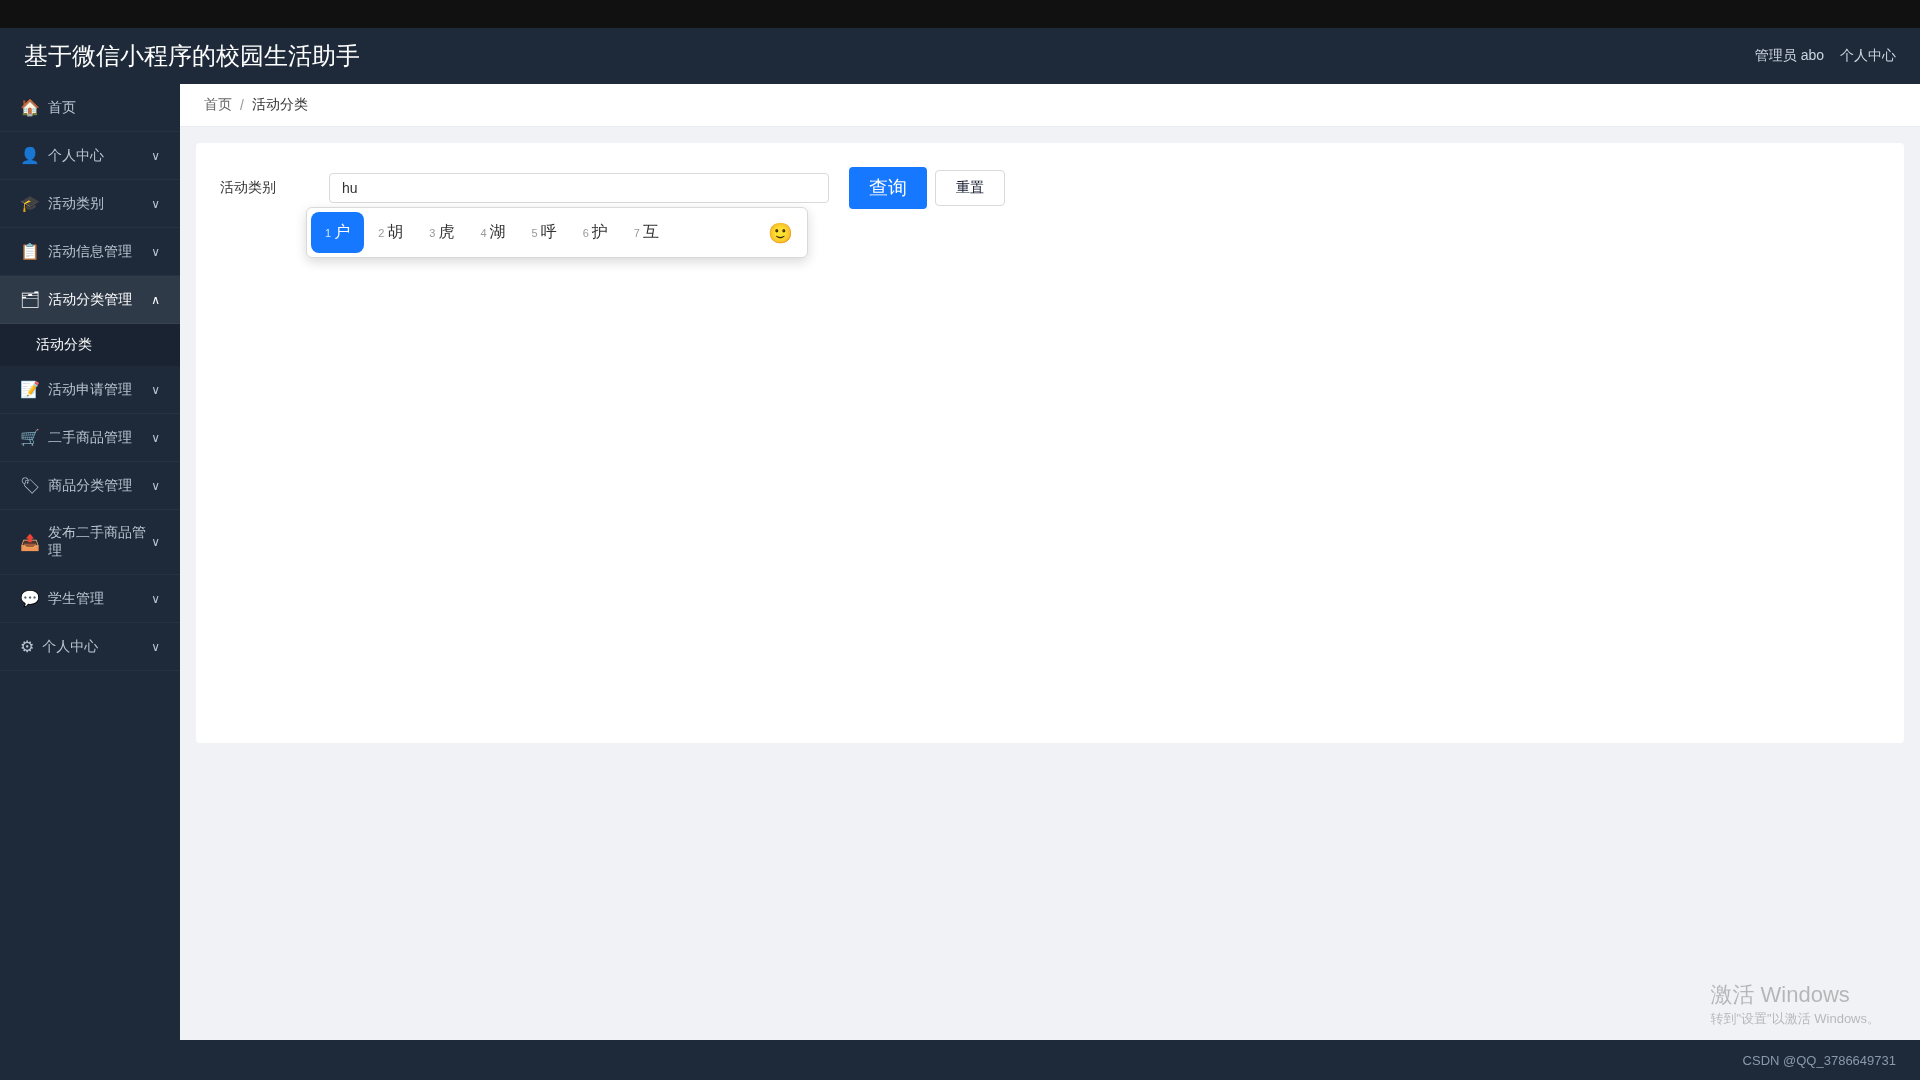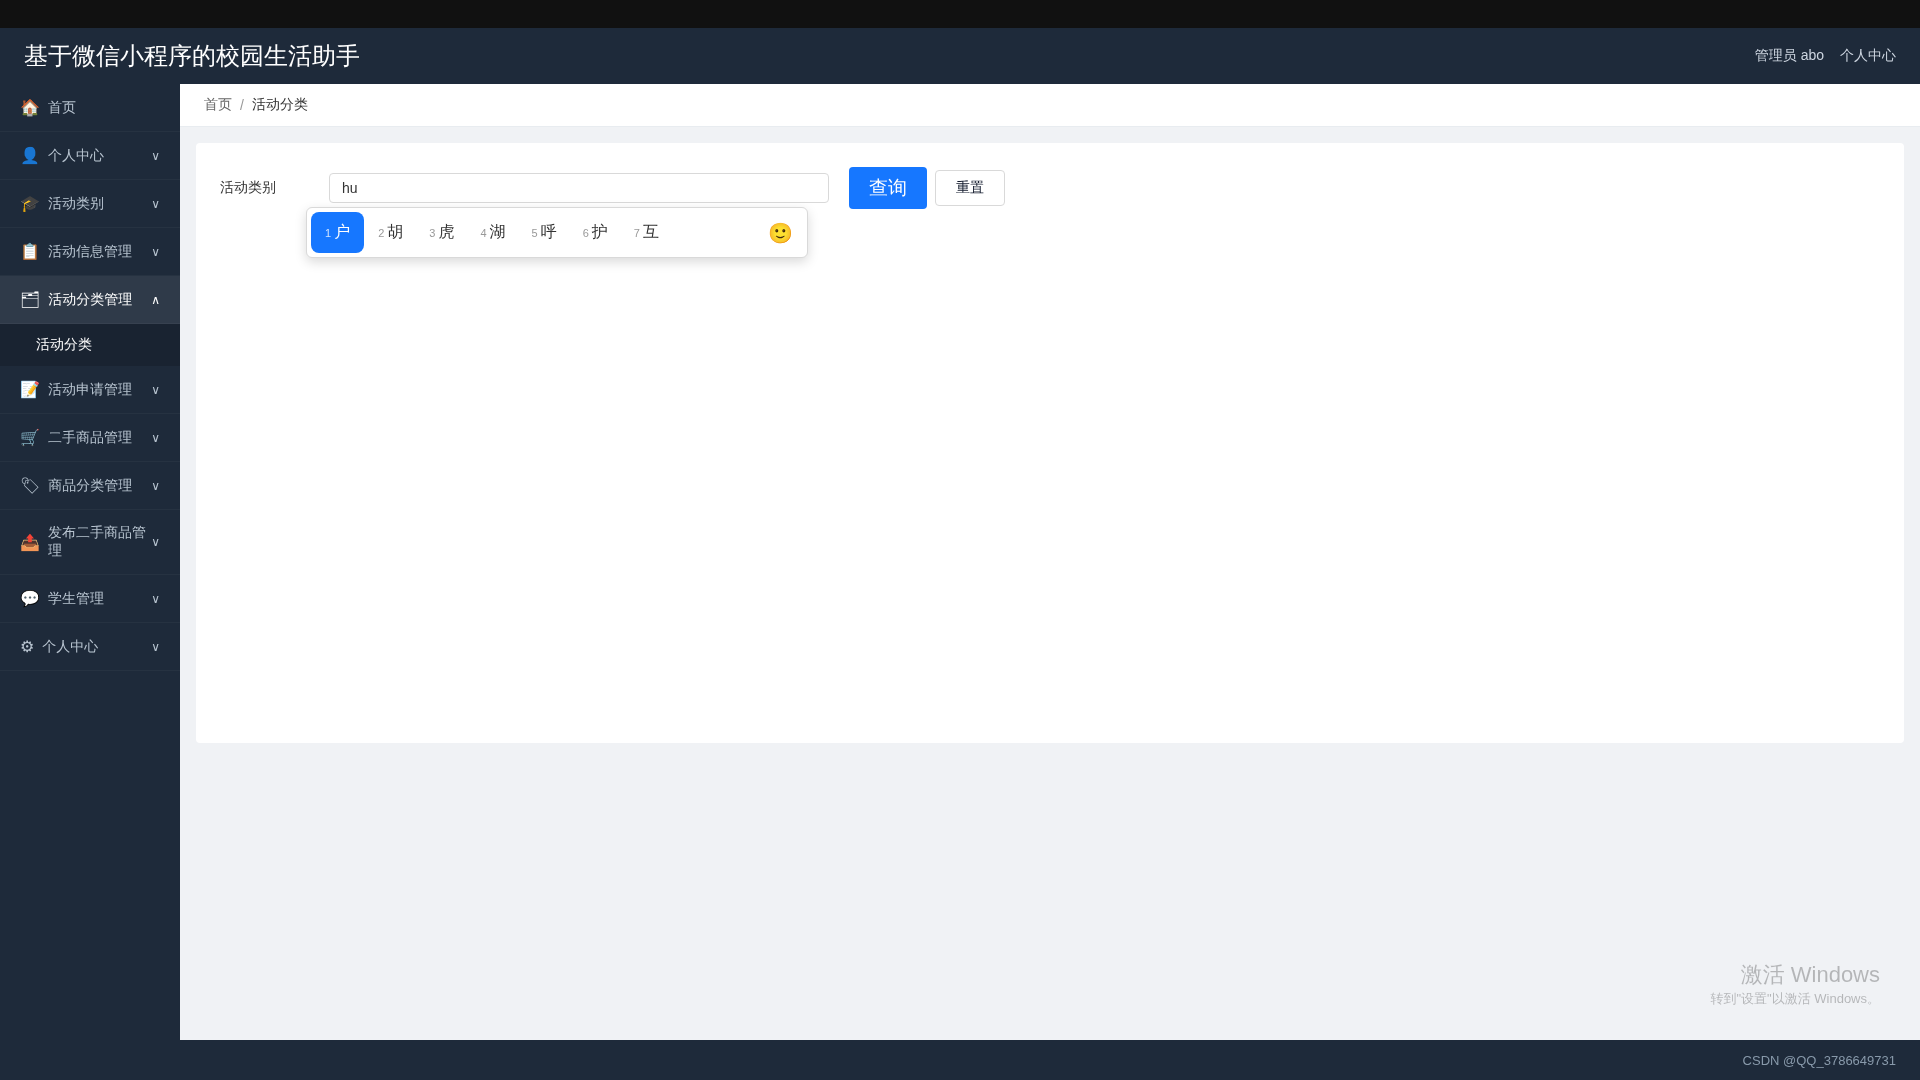--- a/index.html
+++ b/index.html
@@ -194,25 +194,24 @@
       border: 1px solid #d9d9d9;
       border-radius: 4px;
       padding: 8px 20px;
       font-size: 14px;
       cursor: pointer;
     }
 
     
     .windows-watermark {
       position: fixed;
-      bottom: 72px;
+      bottom: 52px;
       right: 40px;
       color: rgba(0,0,0,0.25);
       font-size: 16px;
-      text-align: right;
       pointer-events: none;
       margin-top: 36px;
     }
     .windows-watermark .line1 { font-size: 22px; font-weight: 300; }
     .windows-watermark .line2 { font-size: 13px; }
 
     
     .footer-bar {
       position: fixed;
       bottom: 0;

